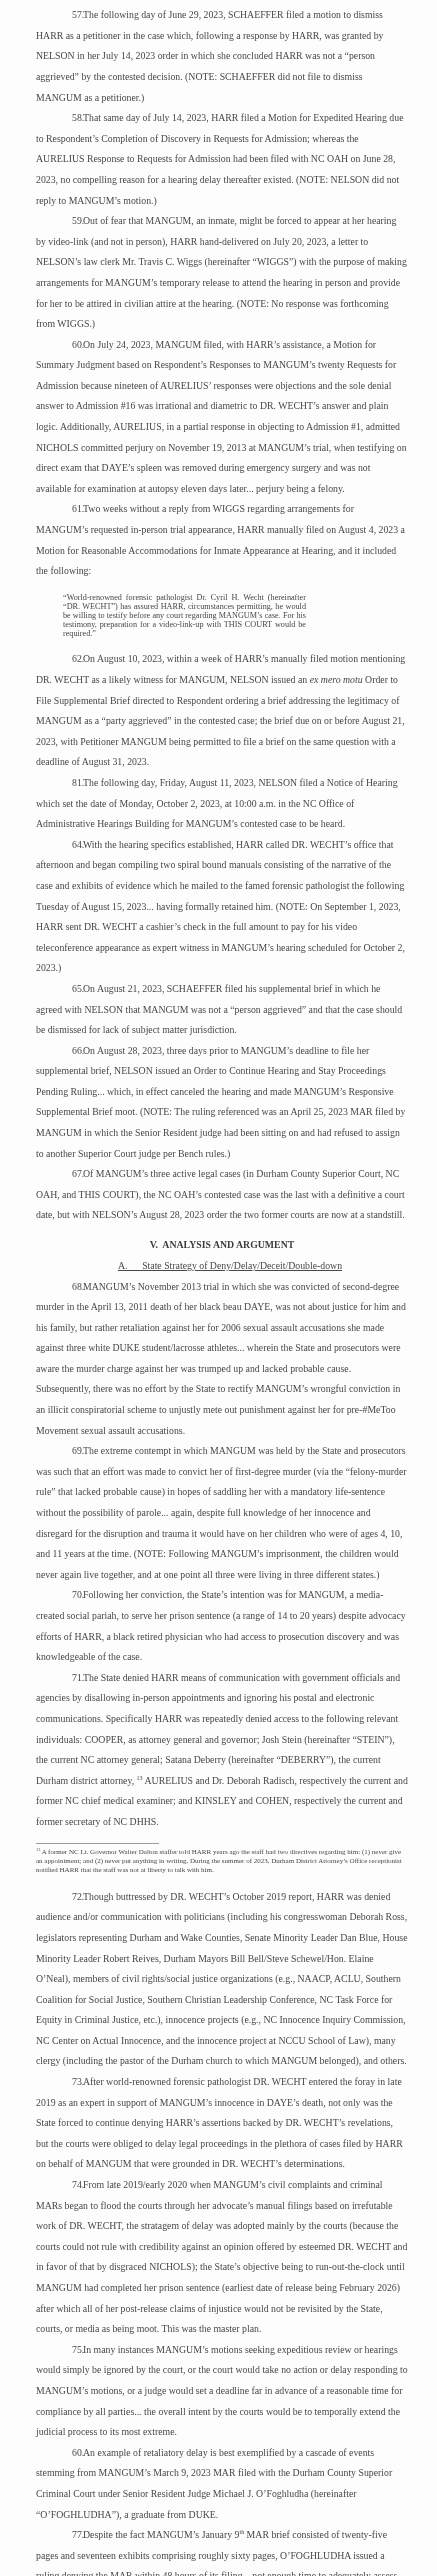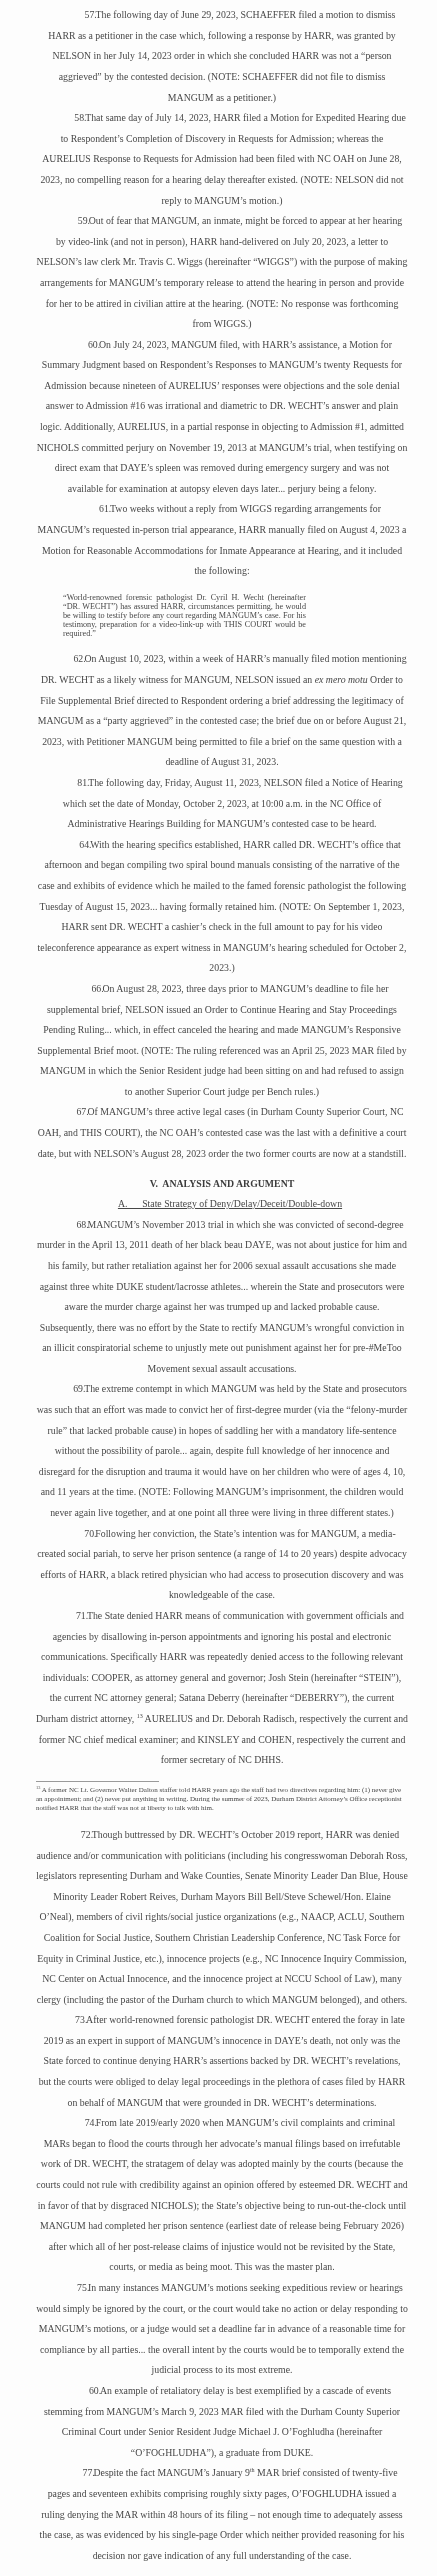--- a/index.html
+++ b/index.html
@@ -1,21 +1,21 @@
 <!DOCTYPE html>
 <html style="font-size:8.2px"><head>
 <meta charset="utf-8">
 <style>
   html,body{margin:0;padding:0;background:#ffffff;}
   .page{
     width:438px;height:2963px;background:#fdfdfd;color:#474747;
     font-family:"Liberation Serif","DejaVu Serif",serif;
     overflow:hidden;box-sizing:border-box;padding:5.2px 30px 0 36px;
   }
-  .body-para{font-size:9.8px;line-height:20.6px;margin:0;text-indent:18px;text-align:center;}
+  .body-para{font-size:9.8px;line-height:20.6px;margin:0;text-indent:18px;text-align:left;}
   .pnum{display:inline-block;width:29px;font-weight:normal;}
   .heading{font-size:9.8px;line-height:20.6px;font-weight:bold;text-align:center;margin:9.3px 0 0 0;color:#3c3c3c;}
   .subheading{font-size:9.8px;line-height:20.6px;text-align:center;margin:0;}
   .subheading .ul{text-decoration:underline;margin-left:16px;}
   .quote{font-size:8.2px;line-height:9px;text-align:justify;margin:11.3px 102px 11.3px 27px;}
   .footnote{margin:10.3px 0 12.4px 0;}
   .fn-rule{width:123px;border-top:1px solid #9a9a9a;margin:0 0 4.1px 0;}
   .fn-text{font-size:7px;line-height:8.8px;text-align:left;}
   .sup{vertical-align:super;font-size:0.62em;line-height:0;}
   .i{font-style:italic;}
@@ -27,20 +27,21 @@
   <div id="doc-body">
       <p class="body-para"><span class="pnum">57.</span><span>The following day of June 29, 2023, SCHAEFFER filed a motion to dismiss HARR as a petitioner in the case which, following a response by HARR, was granted by NELSON in her July 14, 2023 order in which she concluded HARR was not a “person aggrieved” by the contested decision.  (NOTE:  SCHAEFFER did not file to dismiss MANGUM as a petitioner.)</span></p>
       <p class="body-para"><span class="pnum">58.</span><span>That same day of July 14, 2023, HARR filed a Motion for Expedited Hearing due to Respondent’s Completion of Discovery in Requests for Admission; whereas the AURELIUS Response to Requests for Admission had been filed with NC OAH on June 28, 2023, no compelling reason for a hearing delay thereafter existed.  (NOTE:  NELSON did not reply to MANGUM’s motion.)</span></p>
       <p class="body-para"><span class="pnum">59.</span><span>Out of fear that MANGUM, an inmate, might be forced to appear at her hearing by video-link (and not in person), HARR hand-delivered on July 20, 2023, a letter to NELSON’s law clerk Mr. Travis C. Wiggs (hereinafter “WIGGS”) with the purpose of making arrangements for MANGUM’s temporary release to attend the hearing in person and provide for her to be attired in civilian attire at the hearing.  (NOTE:  No response was forthcoming from WIGGS.)</span></p>
       <p class="body-para"><span class="pnum">60.</span><span>On July 24, 2023, MANGUM filed, with HARR’s assistance, a Motion for Summary Judgment based on Respondent’s Responses to MANGUM’s twenty Requests for Admission because nineteen of AURELIUS’ responses were objections and the sole denial answer to Admission #16 was irrational and diametric to DR. WECHT’s answer and plain logic.  Additionally, AURELIUS, in a partial response in objecting to Admission #1, admitted NICHOLS committed perjury on November 19, 2013 at MANGUM’s trial, when testifying on direct exam that DAYE’s spleen was removed during emergency surgery and was not available for examination at autopsy eleven days later... perjury being a felony.</span></p>
       <p class="body-para"><span class="pnum">61.</span><span>Two weeks without a reply from WIGGS regarding arrangements for MANGUM’s requested in-person trial appearance, HARR manually filed on August 4, 2023 a Motion for Reasonable Accommodations for Inmate Appearance at Hearing, and it included the following:</span></p>
       <div class="quote"><span>“World-renowned forensic pathologist Dr. Cyril H. Wecht (hereinafter “DR. WECHT”) has assured HARR, circumstances permitting, he would be willing to testify before any court regarding MANGUM’s case. For his testimony, preparation for a video-link-up with THIS COURT would be required.”</span></div>
       <p class="body-para"><span class="pnum">62.</span><span>On August 10, 2023, within a week of HARR’s manually filed motion mentioning DR. WECHT as a likely witness for MANGUM, NELSON issued an </span><span class="i">ex mero motu</span><span> Order to File Supplemental Brief directed to Respondent ordering a brief addressing the legitimacy of MANGUM as a “party aggrieved” in the contested case; the brief due on or before August 21, 2023, with Petitioner MANGUM being permitted to file a brief on the same question with a deadline of August 31, 2023.</span></p>
       <p class="body-para"><span class="pnum">81.</span><span>The following day, Friday, August 11, 2023, NELSON filed a Notice of Hearing which set the date of Monday, October 2, 2023, at 10:00 a.m. in the NC Office of Administrative Hearings Building for MANGUM’s contested case to be heard.</span></p>
       <p class="body-para"><span class="pnum">64.</span><span>With the hearing specifics established, HARR called DR. WECHT’s office that afternoon and began compiling two spiral bound manuals consisting of the narrative of the case and exhibits of evidence which he mailed to the famed forensic pathologist the following Tuesday of August 15, 2023... having formally retained him.  (NOTE:  On September 1, 2023, HARR sent DR. WECHT a cashier’s check in the full amount to pay for his video teleconference appearance as expert witness in MANGUM’s hearing scheduled for October 2, 2023.)</span></p>
+      <p class="body-para"><span class="pnum">65.</span><span>On August 21, 2023, SCHAEFFER filed his supplemental brief in which he agreed with NELSON that MANGUM was not a “person aggrieved” and that the case should be dismissed for lack of subject matter jurisdiction.</span></p>
       <p class="body-para"><span class="pnum">66.</span><span>On August 28, 2023, three days prior to MANGUM’s deadline to file her supplemental brief, NELSON issued an Order to Continue Hearing and Stay Proceedings Pending Ruling... which, in effect canceled the hearing and made MANGUM’s Responsive Supplemental Brief moot.  (NOTE:  The ruling referenced was an April 25, 2023 MAR filed by MANGUM in which the Senior Resident judge had been sitting on and had refused to assign to another Superior Court judge per Bench rules.)</span></p>
       <p class="body-para"><span class="pnum">67.</span><span>Of MANGUM’s three active legal cases (in Durham County Superior Court, NC OAH, and THIS COURT), the NC OAH’s contested case was the last with a definitive a court date, but with NELSON’s August 28, 2023 order the two former courts are now at a standstill.</span></p>
       <div class="heading"><span>V.&nbsp; ANALYSIS AND ARGUMENT</span></div>
       <div class="subheading"><span class="ul"><span>A.&nbsp;&nbsp;&nbsp;&nbsp;&nbsp;&nbsp;State Strategy of Deny/Delay/Deceit/Double-down</span></span></div>
       <p class="body-para"><span class="pnum">68.</span><span>MANGUM’s November 2013 trial in which she was convicted of second-degree murder in the April 13, 2011 death of her black beau DAYE, was not about justice for him and his family, but rather retaliation against her for 2006 sexual assault accusations she made against three white DUKE student/lacrosse athletes... wherein the State and prosecutors were aware the murder charge against her was trumped up and lacked probable cause.  Subsequently, there was no effort by the State to rectify MANGUM’s wrongful conviction in an illicit conspiratorial scheme to unjustly mete out punishment against her for pre-#MeToo Movement sexual assault accusations.</span></p>
       <p class="body-para"><span class="pnum">69.</span><span>The extreme contempt in which MANGUM was held by the State and prosecutors was such that an effort was made to convict her of first-degree murder (via the “felony-murder rule” that lacked probable cause) in hopes of saddling her with a mandatory life-sentence without the possibility of parole... again, despite full knowledge of her innocence and disregard for the disruption and trauma it would have on her children who were of ages 4, 10, and 11 years at the time.  (NOTE:  Following MANGUM’s imprisonment, the children would never again live together, and at one point all three were living in three different states.)</span></p>
       <p class="body-para"><span class="pnum">70.</span><span>Following her conviction, the State’s intention was for MANGUM, a media-created social pariah, to serve her prison sentence (a range of 14 to 20 years) despite advocacy efforts of HARR, a black retired physician who had access to prosecution discovery and was knowledgeable of the case.</span></p>
       <p class="body-para"><span class="pnum">71.</span><span>The State denied HARR means of communication with government officials and agencies by disallowing in-person appointments and ignoring his postal and electronic communications.  Specifically HARR was repeatedly denied access to the following relevant individuals:  COOPER, as attorney general and governor; Josh Stein (hereinafter “STEIN”), the current NC attorney general; Satana Deberry (hereinafter “DEBERRY”), the current Durham district attorney, </span><span class="sup">13</span><span> AURELIUS and Dr. Deborah Radisch, respectively the current and former NC chief medical examiner; and KINSLEY and COHEN, respectively the current and former secretary of NC DHHS.</span></p>
       <div class="footnote">
         <div class="fn-rule"></div>

